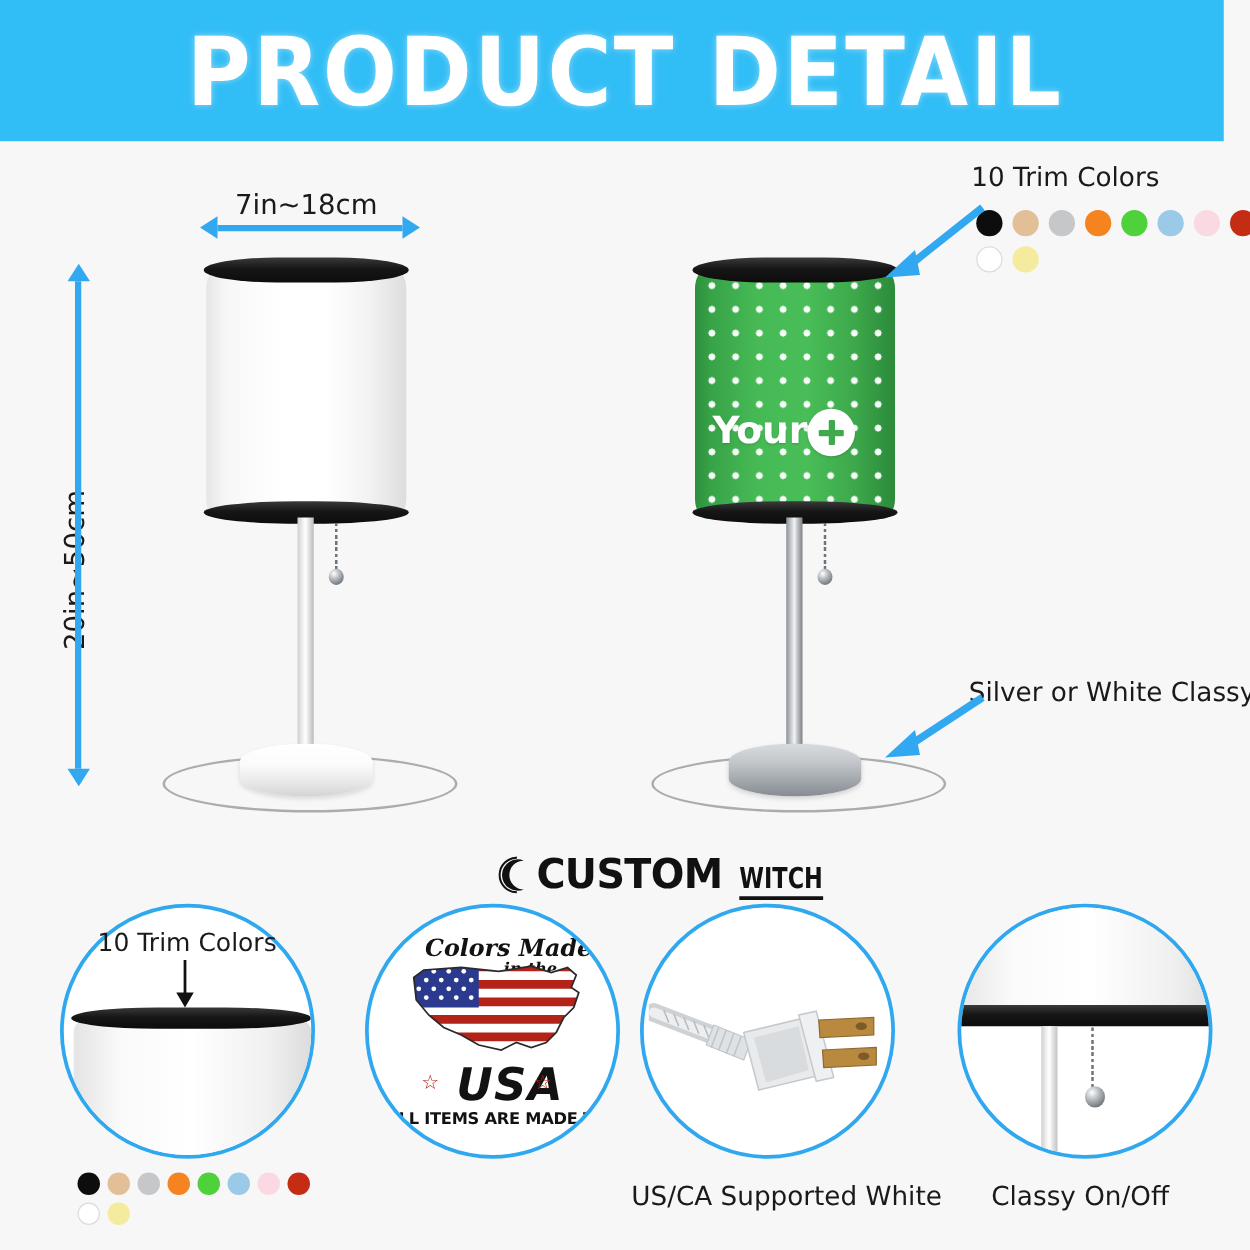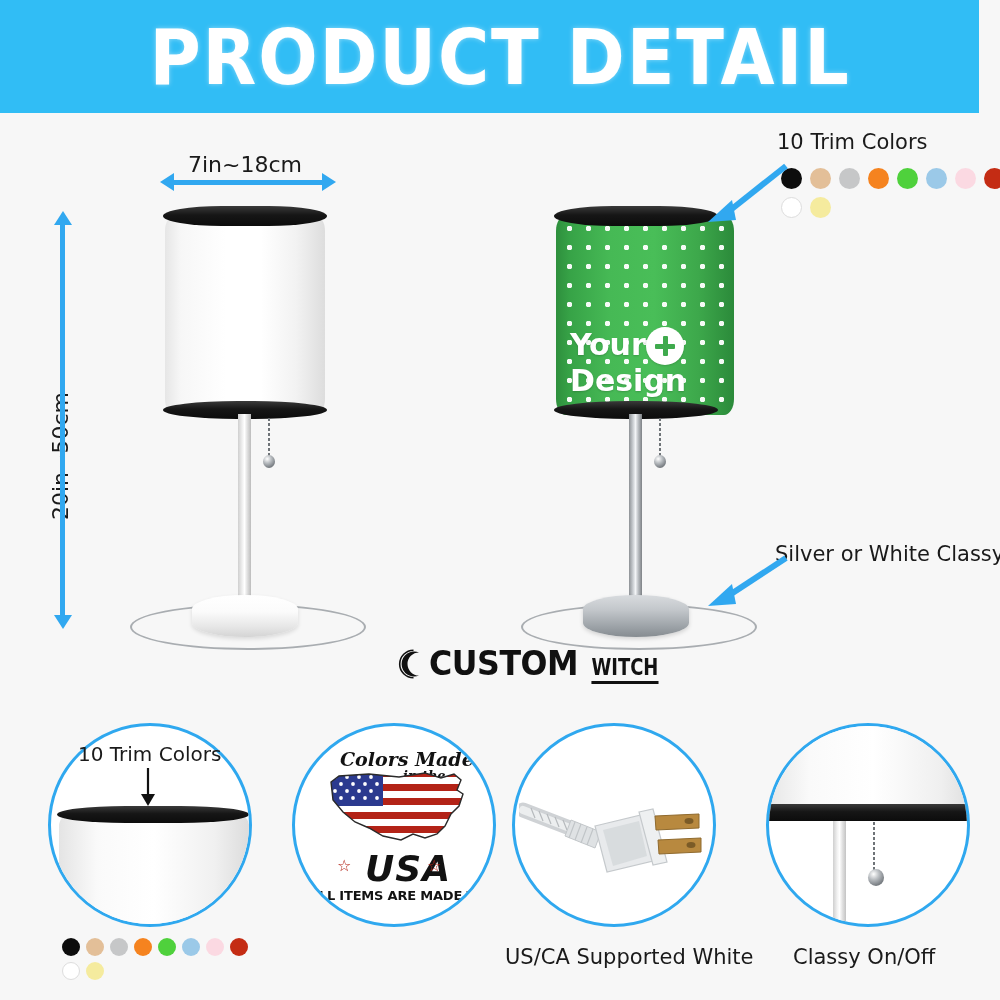--- a/index.html
+++ b/index.html
@@ -58,21 +58,20 @@
     width: 100%;
     height: 100%;
     border-radius: 10px / 16px;
     overflow: hidden;
   }
   .shade-white {
     background: linear-gradient(90deg,#e6e6e6 0%,#f7f7f7 10%,#ffffff 38%,#ffffff 60%,#f2f2f2 82%,#dddddd 100%);
   }
   .shade-green {
     background: linear-gradient(90deg,#2e8f3d 0%,#37a347 8%,#46b955 30%,#49be58 55%,#3da84b 80%,#2b8a3a 100%);
-    padding-left: 18px;
   }
   .dots {
     position: absolute;
     left: 0; top: 0; right: 0; bottom: 0;
     background-image: radial-gradient(circle, #ffffff 2.6px, rgba(255,255,255,0) 3.0px);
     background-size: 19px 19px;
     background-position: 4px 4px;
     opacity: 0.95;
   }
   .shade-text {
@@ -323,21 +322,20 @@
     <div class="cord-loop" style="left:130px; top:604px; width:232px; height:42px;"></div>
 
     <div class="base base-white" style="left:192px; top:595px; width:106px; height:42px;"></div>
   </div>
 
   <div class="lamp">
     <div class="shade-wrap" style="left:556px; top:215px; width:160px; height:200px;">
       <div class="shade-body shade-green">
         <div class="dots"></div>
         <div class="shade-text" style="top:112px;">Your</div>
-        <div class="shade-text" style="top:148px;">Design</div>
         <div class="plus-badge" style="left:90px; top:112px;"></div>
       </div>
     </div>
     <div class="trim trim-top" style="left:554px; top:206px; width:164px; height:20px;"></div>
     <div class="trim trim-bot" style="left:554px; top:401px; width:164px; height:18px;"></div>
     <div class="pole pole-silver" style="left:629px; top:414px; width:13px; height:190px;"></div>
     <div class="chain" style="left:659px; top:418px; height:42px;"></div>
     <div class="chain-ball" style="left:654px; top:455px;"></div>
     <div class="cord-loop" style="left:521px; top:604px; width:232px; height:42px;"></div>
     <div class="base base-silver" style="left:583px; top:595px; width:106px; height:42px;"></div>
@@ -351,21 +349,21 @@
   </div>
 
   <div class="lbl" style="left:775px; top:542px; font-size:21px;">Silver or White Classy</div>
   <div class="diag-arrow" style="left:700px; top:552px; width:90px; height:60px;">
     <svg width="90" height="60" viewBox="0 0 90 60">
       <line x1="86" y1="6" x2="28" y2="44" stroke="#31a8f0" stroke-width="6"></line>
       <polygon points="8,54 32,32 36,52" fill="#31a8f0"></polygon>
     </svg>
   </div>
 
-  <div class="logo" style="left:395px; top:644px;">
+  <div class="logo" style="left:395px; top:679px;">
     <span class="logo-c">
       <svg width="34" height="34" viewBox="0 0 34 34">
         <path d="M24 5.5 A12.5 12.5 0 1 0 24 28.5 A10 10 0 1 1 24 5.5 Z" fill="#111111"></path>
         <path d="M18.5 3.2 A13.8 13.8 0 1 0 18.5 30.8 A11 11 0 1 1 18.5 3.2 Z" fill="none" stroke="#111111" stroke-width="1.6"></path>
       </svg>
     </span>
     <span class="logo-custom">CUSTOM</span>
     <span class="logo-witch">WITCH</span>
   </div>
 

